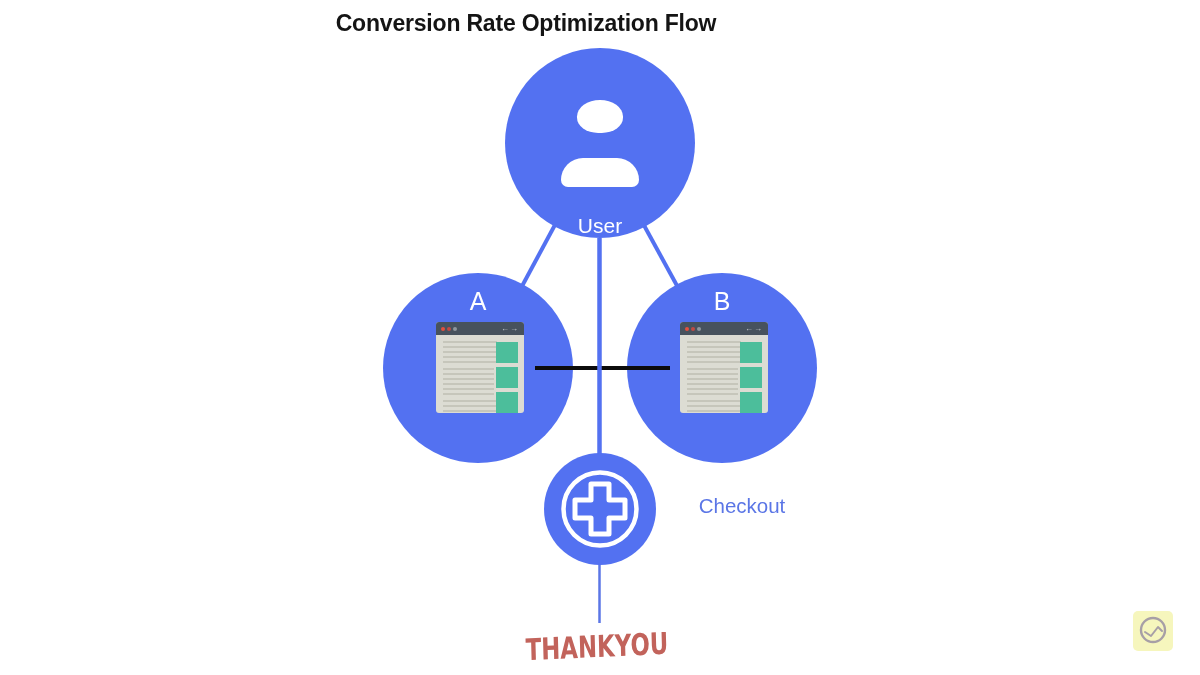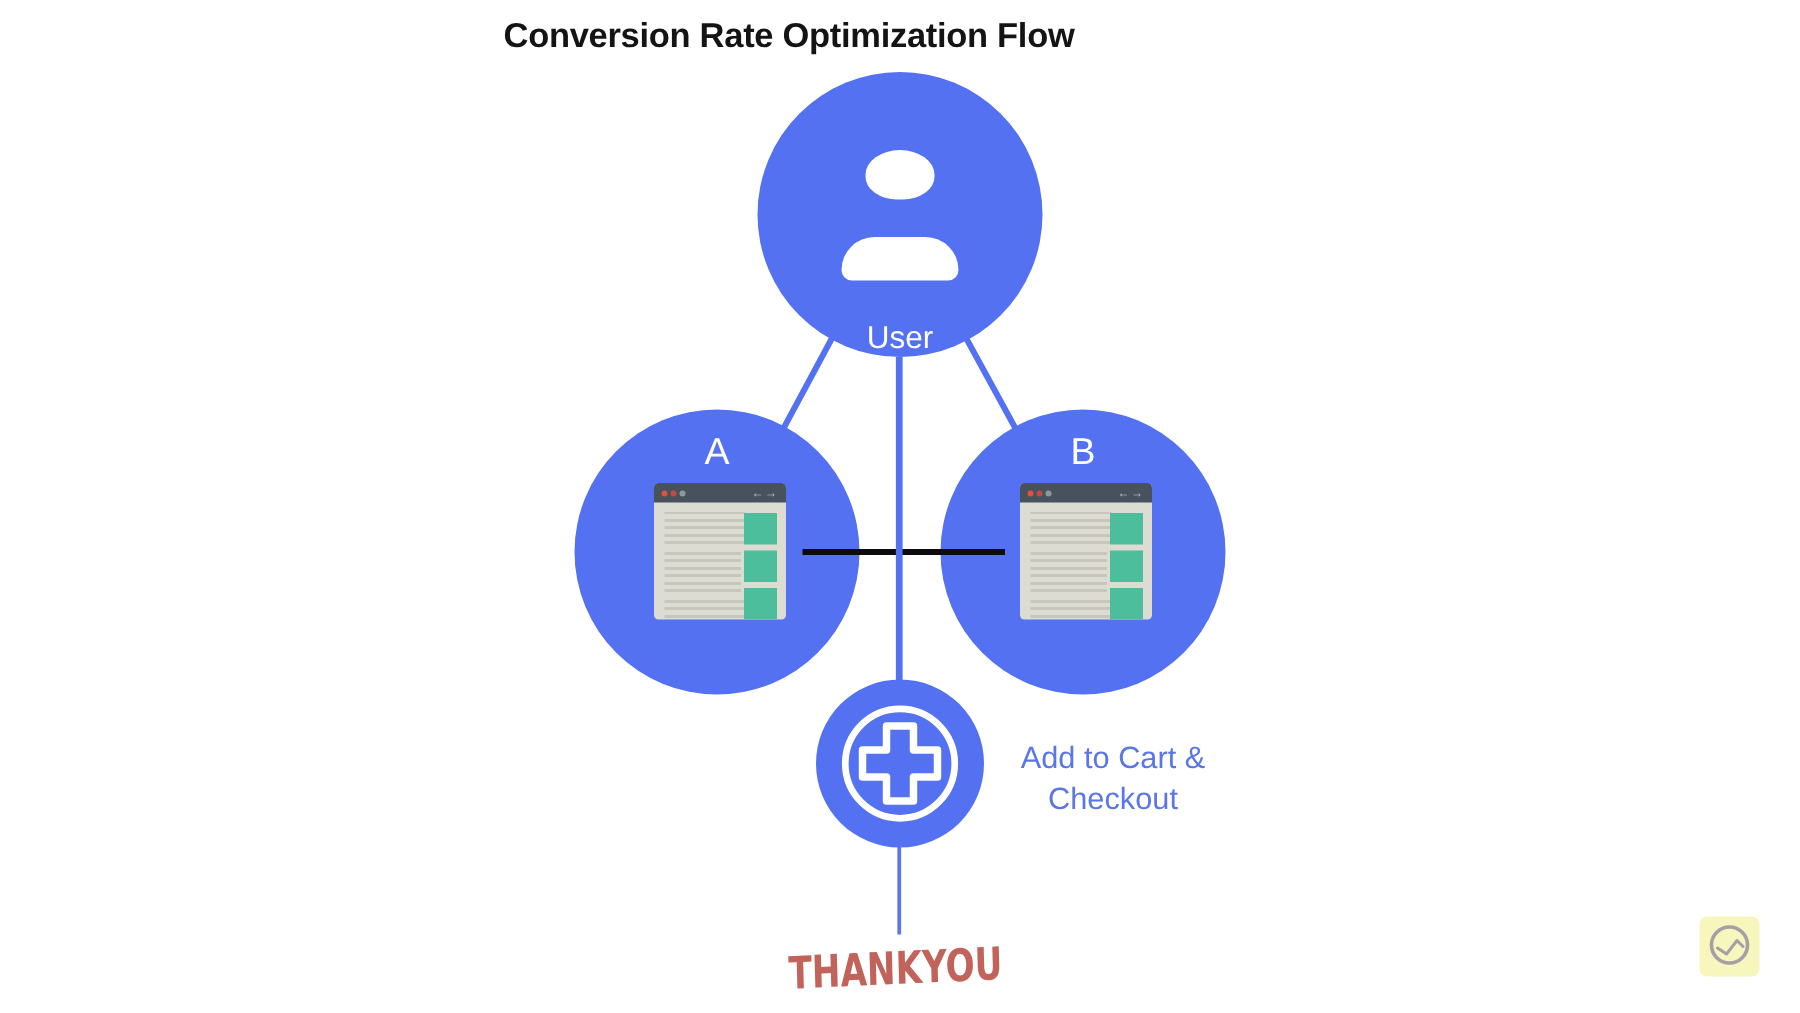--- a/index.html
+++ b/index.html
@@ -152,21 +152,20 @@
   <line x1="599.5" y1="512" x2="599.5" y2="623" stroke="#5B76E6" stroke-width="2.5"></line>
 </svg>
 
 <div id="plus-circle" class="circle">
   <svg width="112" height="112" viewBox="0 0 112 112">
     <circle cx="56" cy="56" r="36.5" fill="none" stroke="#ffffff" stroke-width="4.5"></circle>
     <path d="M47,31 H65 V47 H81 V65 H65 V81 H47 V65 H31 V47 H47 Z" fill="none" stroke="#ffffff" stroke-width="5" stroke-linejoin="round"></path>
   </svg>
 </div>
 <div id="add-label">
-  <div>Add to Cart &amp;</div>
   <div>Checkout</div>
 </div>
 
 <div id="thankyou">THANKYOU</div>
 
 <div id="logo-badge">
   <svg width="32" height="32" viewBox="0 0 32 32">
     <circle cx="16" cy="15" r="12" fill="none" stroke="#A79FA6" stroke-width="2.4"></circle>
     <polyline points="8,17 14,21 21,12 25,16" fill="none" stroke="#A79FA6" stroke-width="2" stroke-linecap="round" stroke-linejoin="round"></polyline>
   </svg>

